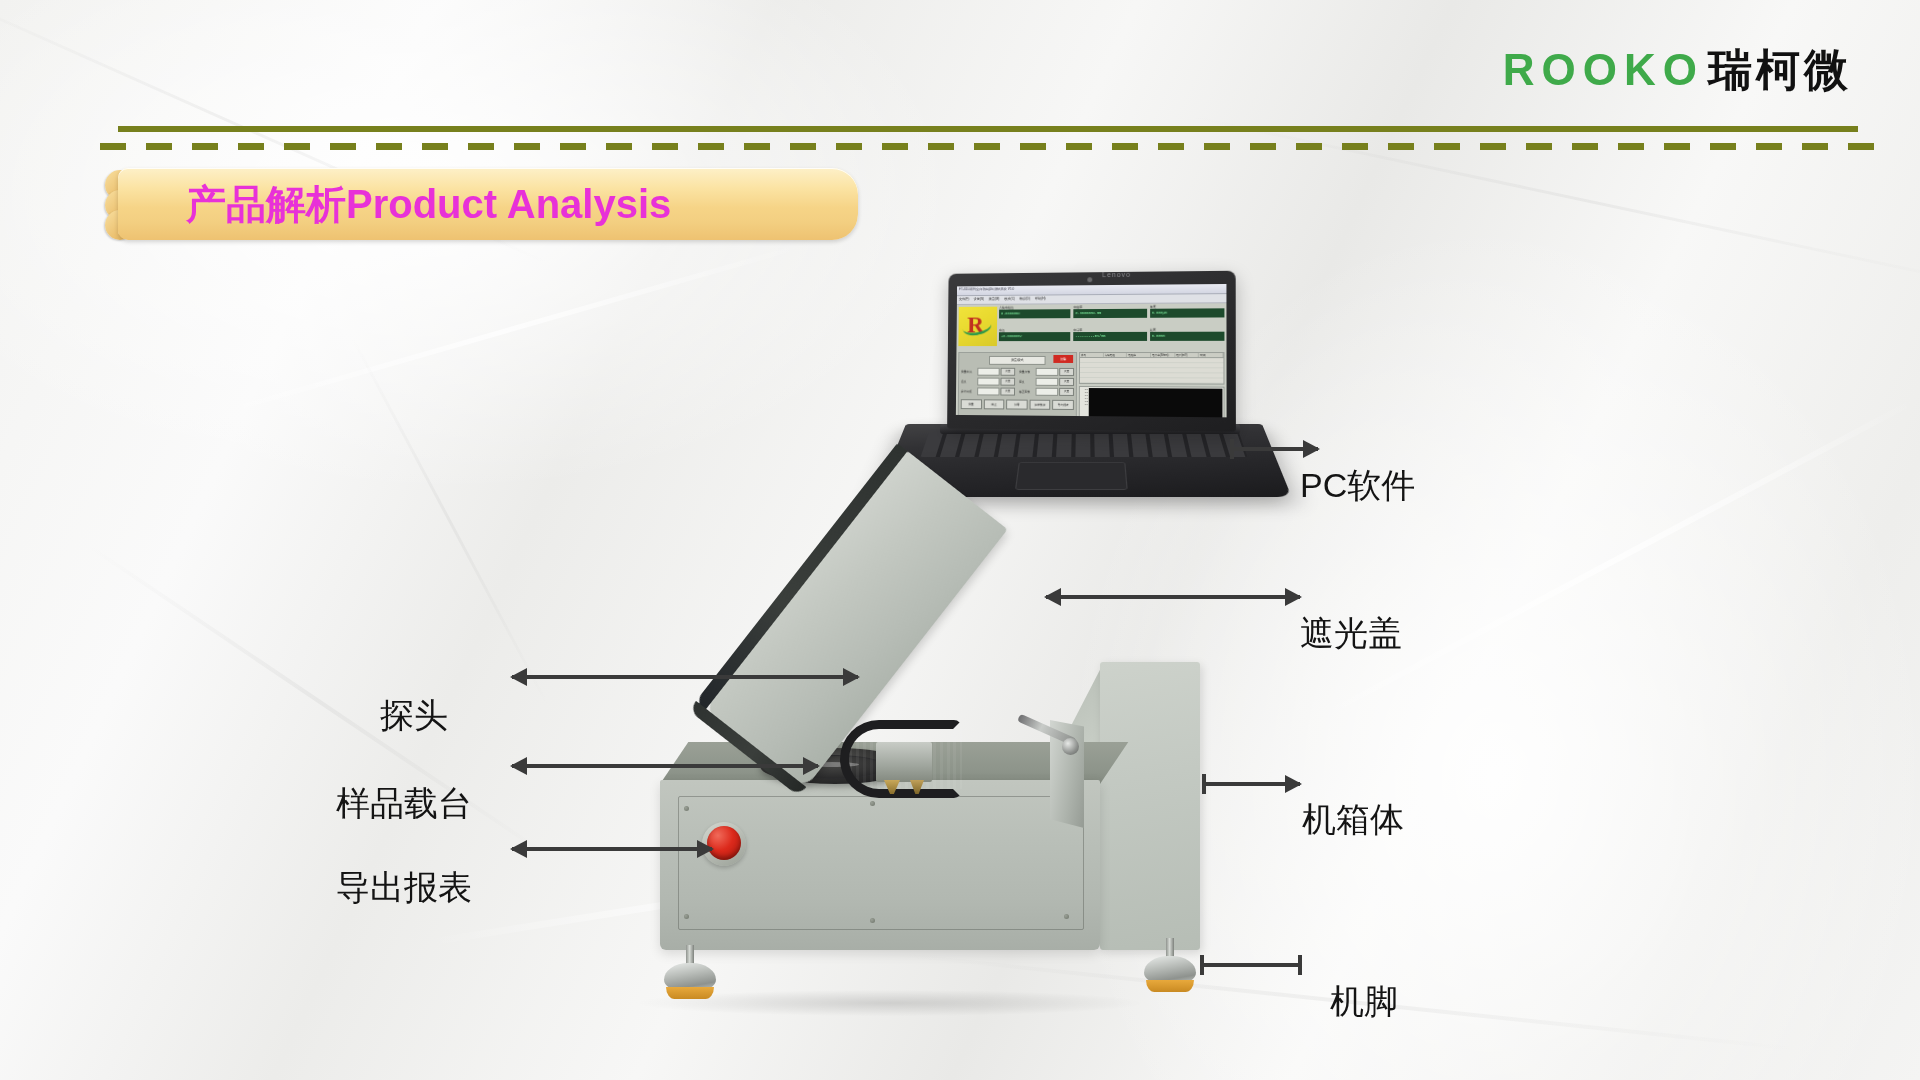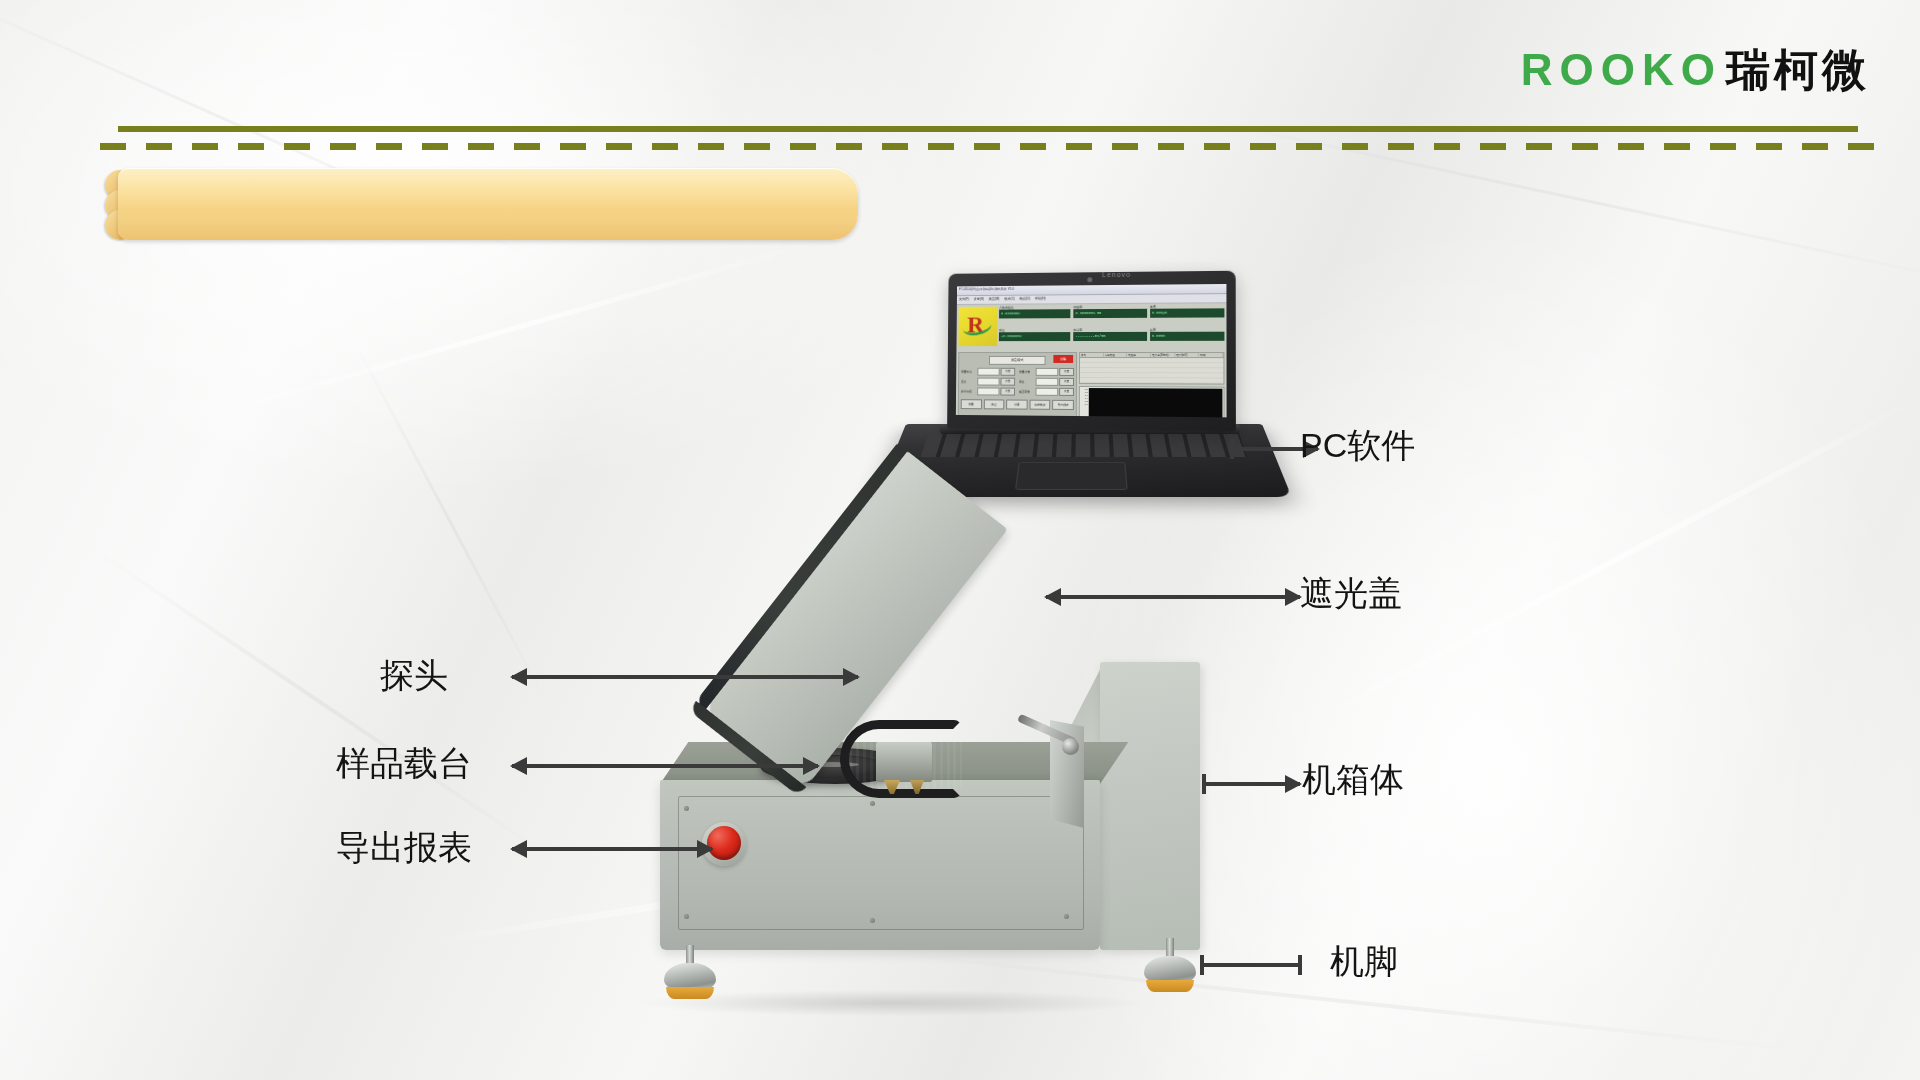--- a/index.html
+++ b/index.html
@@ -42,21 +42,21 @@
     font-size: 48px;
     font-weight: bold;
     color: #2b26d8;
     letter-spacing: 0px;
     white-space: nowrap;
     line-height: 1;
   }
 
   .brand {
     position: absolute;
-    right: 50px;
+    right: 68px;
     top: 48px;
     font-size: 44px;
     font-weight: bold;
     white-space: nowrap;
     line-height: 1;
   }
   .brand .brand-latin {
     color: #3faa4a;
     letter-spacing: 7px;
   }
@@ -126,20 +126,21 @@
     line-height: 1;
   }
 
   
   .callout-label {
     position: absolute;
     font-size: 34px;
     color: #141414;
     white-space: nowrap;
     line-height: 1;
+    margin-top: 40px;
   }
   .arrow {
     position: absolute;
     height: 4px;
     background: #3a3a3a;
   }
   .arrow::before, .arrow::after {
     content: "";
     position: absolute;
     top: 50%;
@@ -556,20 +557,21 @@
   </div>
 
   <div class="rule-solid"></div>
   <div class="rule-dashed"></div>
 
   <div class="badge-wrap">
     <div class="scallop s1"></div>
     <div class="scallop s2"></div>
     <div class="scallop s3"></div>
     <div class="badge"></div>
+    <div class="badge-text">产品解析Product Analysis</div>
   </div>
 
   <div id="photo">
 
     <div class="shadow-ground"></div>
 
     <div class="lt-base">
       <div class="lt-keys"></div>
       <div class="lt-pad"></div>
     </div>

